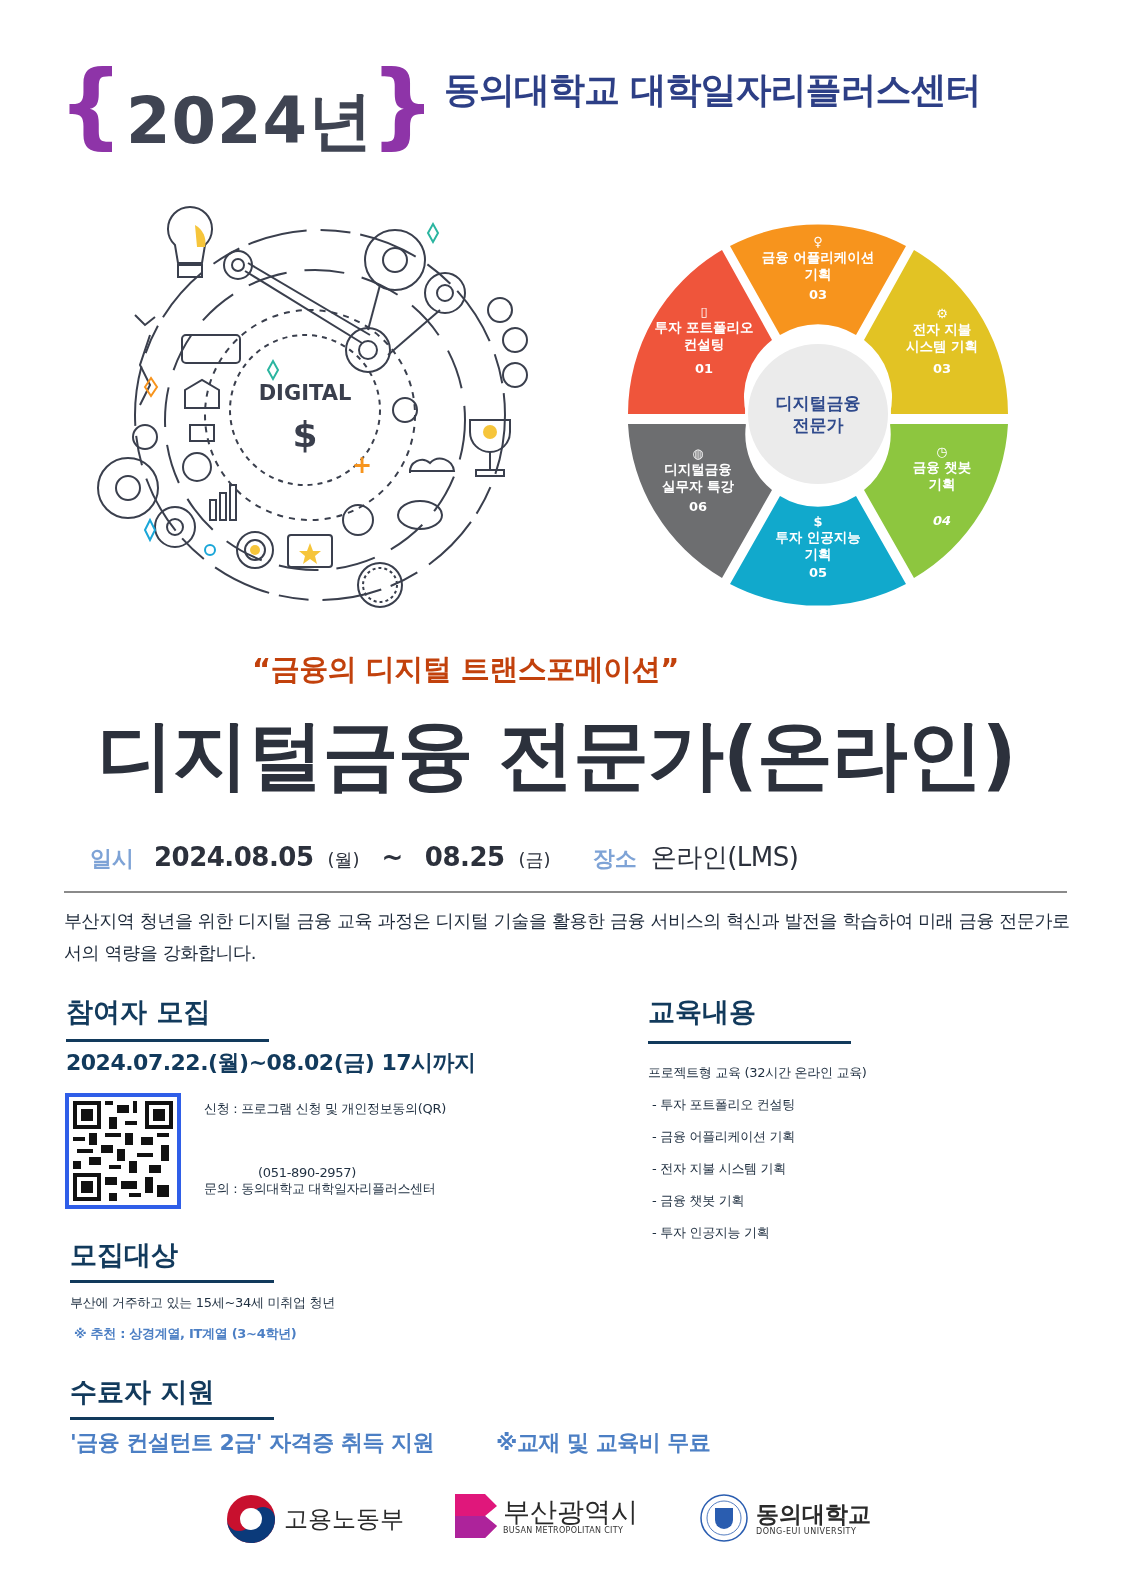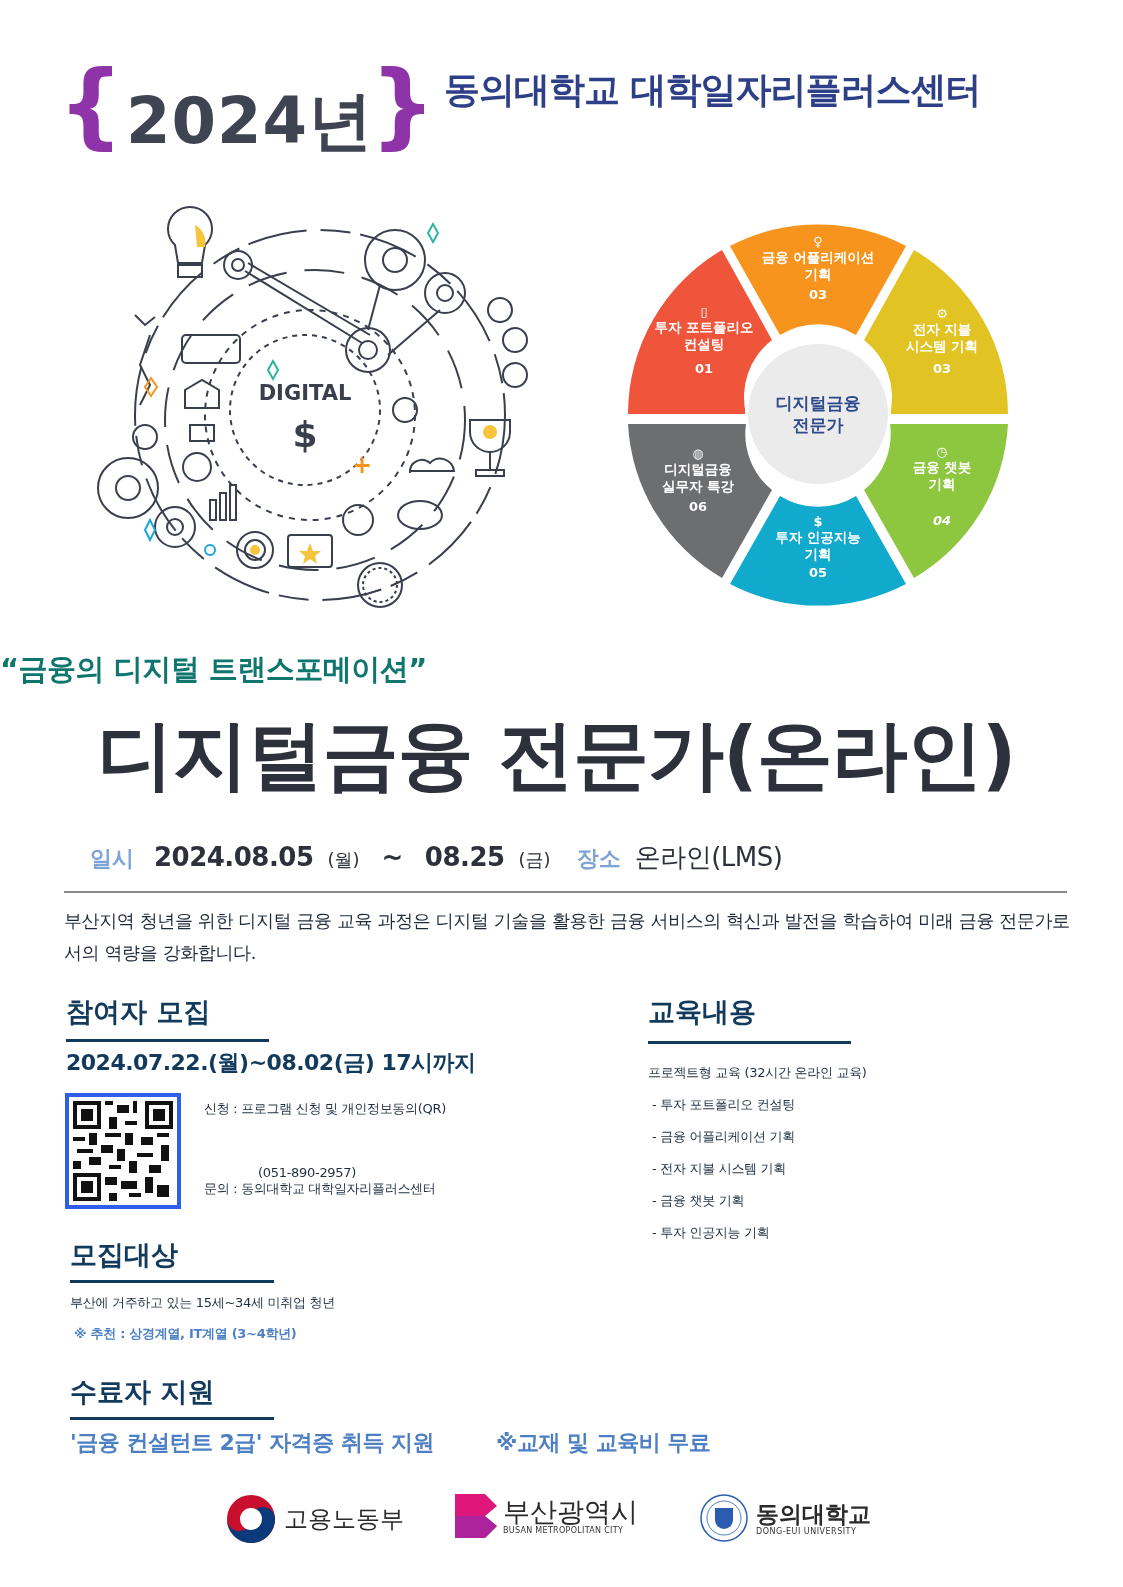--- a/index.html
+++ b/index.html
@@ -14,21 +14,21 @@
 
   
   .wheel-label { color:#ffffff; font-size:13.5px; font-weight:bold; text-align:center; line-height:17px; }
   .wheel-num { color:#ffffff; font-size:13px; font-weight:bold; text-align:center; }
   .hub { position:absolute; left:748px; top:344px; width:140px; height:140px; border-radius:50%;
          background:#ebebeb; box-shadow:0 0 0 3px #ffffff; display:flex; align-items:center; justify-content:center;
          flex-direction:column; }
   .hub span { color:#2f4a8c; font-size:17px; font-weight:bold; line-height:22px; }
 
   
-  .quote { color:#0f766e; font-size:29px; font-weight:bold; text-align:left; width:931px; left:0; letter-spacing:-0.5px; }
+  .quote { color:#c2410c; font-size:29px; font-weight:bold; text-align:center; width:931px; left:0; letter-spacing:-0.5px; }
   .main-title { color:#2c313c; font-size:76px; font-weight:bold; text-align:center; width:1113px; left:0; letter-spacing:-1px; }
   .info-row { left:90px; top:840px; font-size:26px; display:flex; align-items:baseline; gap:14px; }
   .info-label { color:#7ea3d6; font-size:22px; font-weight:bold; }
   .info-value { color:#2c313c; font-weight:bold; letter-spacing:-0.5px; }
   .info-small { font-size:18px; color:#2c313c; }
   .rule { left:64px; top:891px; width:1003px; height:2px; background:#8a8a8a; }
 
   .desc { left:64px; top:905px; width:1010px; font-size:18px; line-height:32px; color:#1e2a3a; letter-spacing:-0.4px; }
 
   .sec-title { color:#123a5c; font-size:27px; font-weight:bold; }
@@ -191,21 +191,21 @@
 <div class="abs quote" style="top:650px;">“금융의 디지털 트랜스포메이션”</div>
 <div class="abs main-title" style="top:705px;">디지털금융 전문가(온라인)</div>
 
 <div class="abs info-row">
   <span class="info-label">일시</span>
   <span class="info-value" style="margin-left:6px;">2024.08.05</span>
   <span class="info-small">(월)</span>
   <span class="info-value" style="margin:0 8px;">~</span>
   <span class="info-value">08.25</span>
   <span class="info-small">(금)</span>
-  <span class="info-label" style="margin-left:12px;">장소</span>
+  <span class="info-label" style="margin-left:28px;">장소</span>
   <span class="info-value" style="margin-left:0; font-weight:normal;">온라인(LMS)</span>
 </div>
 <div class="abs rule"></div>
 
 <div class="abs desc">부산지역 청년을 위한 디지털 금융 교육 과정은 디지털 기술을 활용한 금융 서비스의 혁신과 발전을 학습하여 미래 금융 전문가로서의 역량을 강화합니다.</div>
 
 <div class="abs sec-title" style="left:66px; top:994px;">참여자 모집</div>
 <div class="abs sec-rule" style="left:66px; top:1039px; width:203px;"></div>
 <div class="abs bold-date" style="left:66px; top:1048px;">2024.07.22.(월)~08.02(금) 17시까지</div>
 

